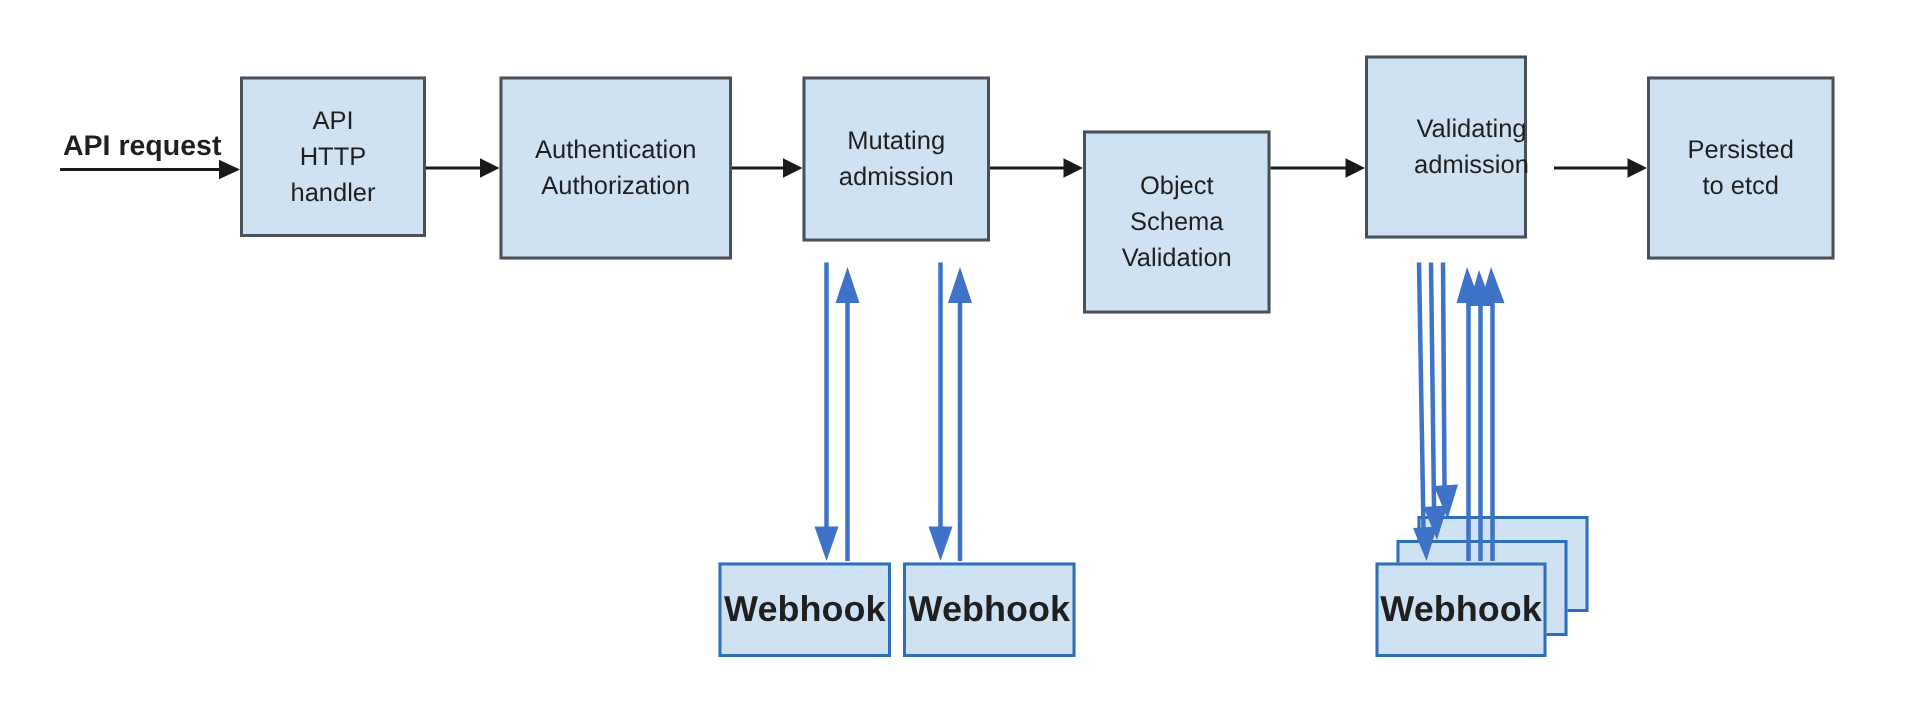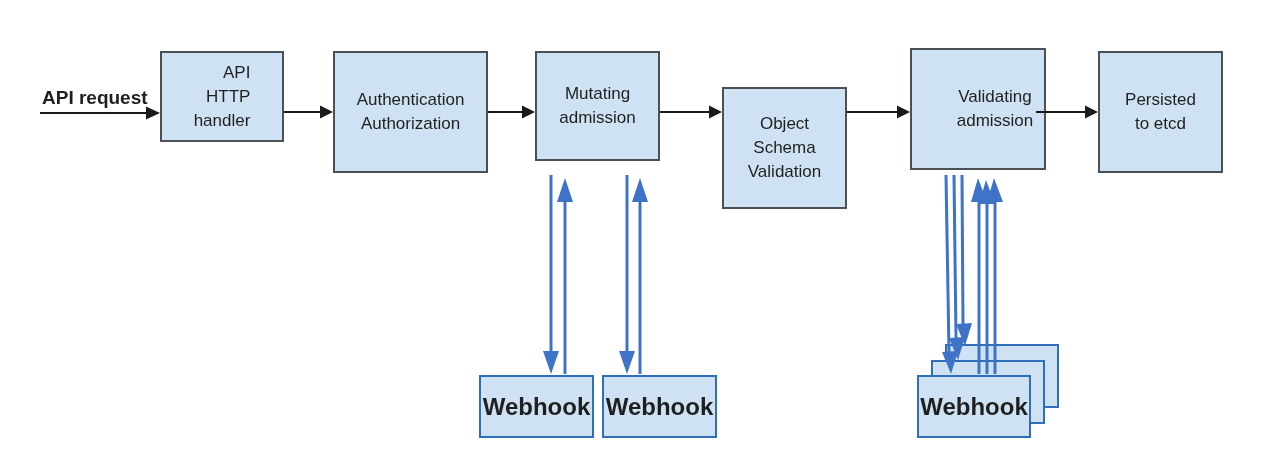--- a/index.html
+++ b/index.html
@@ -30,31 +30,31 @@
   .ln-blue{stroke:var(--arrow-blue,#3e73c7);stroke-width:3;}
   .hd-blue{fill:var(--arrow-blue,#3e73c7);}
 </style>
 </head>
 <body>
 
 <div class="canvas">
 
   <div class="api-label">API request</div>
 
-  <div class="node" style="left:160px;top:51px;width:124px;height:91px;text-align:right;">API
+  <div class="node" style="left:160px;top:51px;width:124px;height:107px;">API
 HTTP
 handler</div>
   <div class="node" style="left:333px;top:51px;width:155px;height:122px;">Authentication
 Authorization</div>
   <div class="node" style="left:535px;top:51px;width:125px;height:110px;">Mutating
 admission</div>
   <div class="node" style="left:722px;top:51px;width:125px;height:122px;margin-top:36px;">Object
 Schema
 Validation</div>
-  <div class="node" style="left:910px;top:48px;width:136px;height:122px;padding-left:34px;">Validating
+  <div class="node" style="left:910px;top:37px;width:108px;height:122px;padding-left:34px;">Validating
 admission</div>
   <div class="node" style="left:1098px;top:51px;width:125px;height:122px;">Persisted
 to etcd</div>
 
   <div class="node webhook" style="left:479px;top:375px;width:115px;height:63px;">Webhook</div>
   <div class="node webhook" style="left:602px;top:375px;width:115px;height:63px;">Webhook</div>
 
   <div class="node webhook" style="left:945px;top:344px;width:114px;height:64px;"></div>
   <div class="node webhook" style="left:931px;top:360px;width:114px;height:64px;"></div>
   <div class="node webhook" style="left:917px;top:375px;width:114px;height:63px;">Webhook</div>

